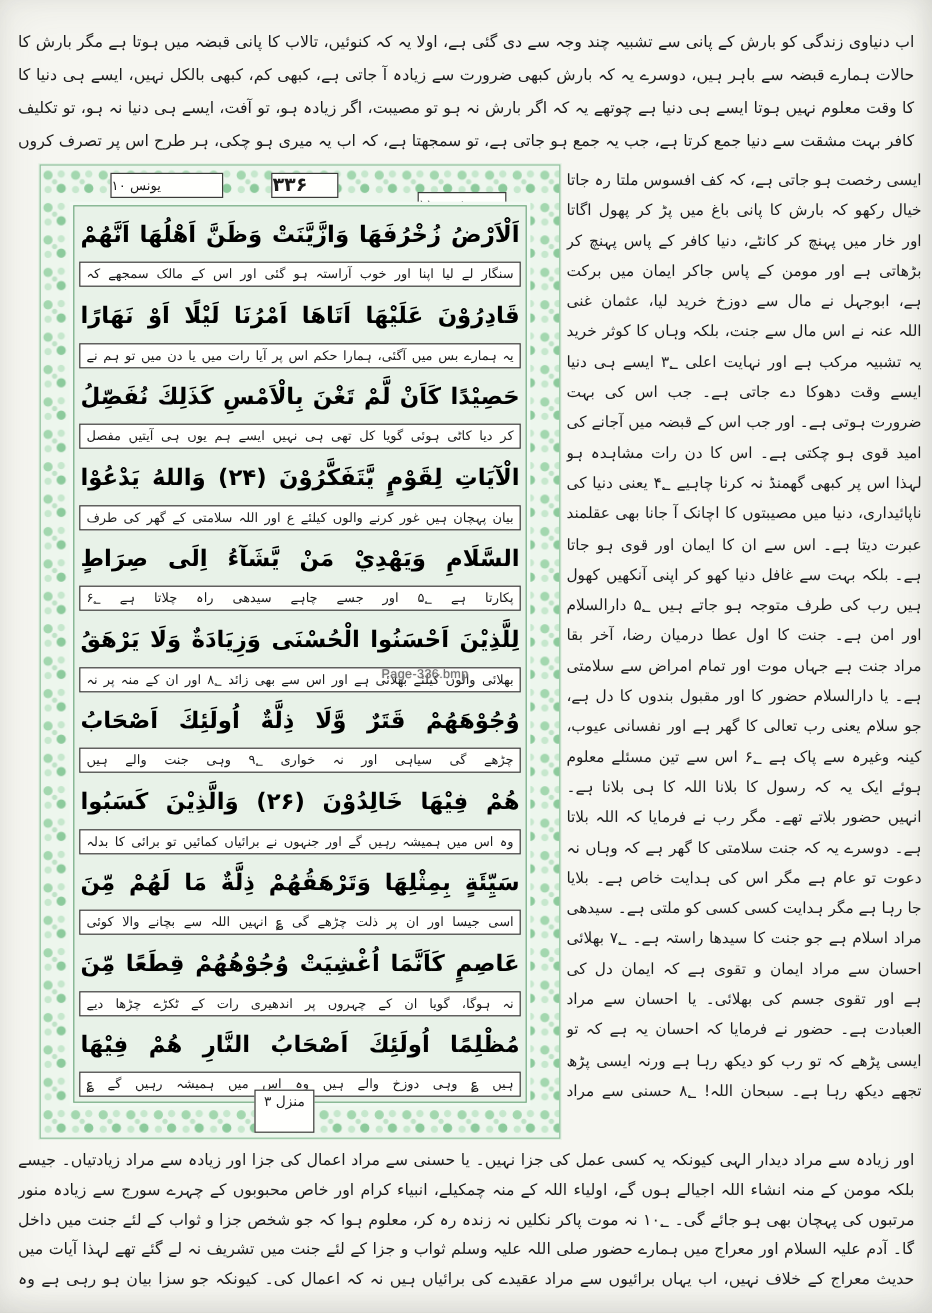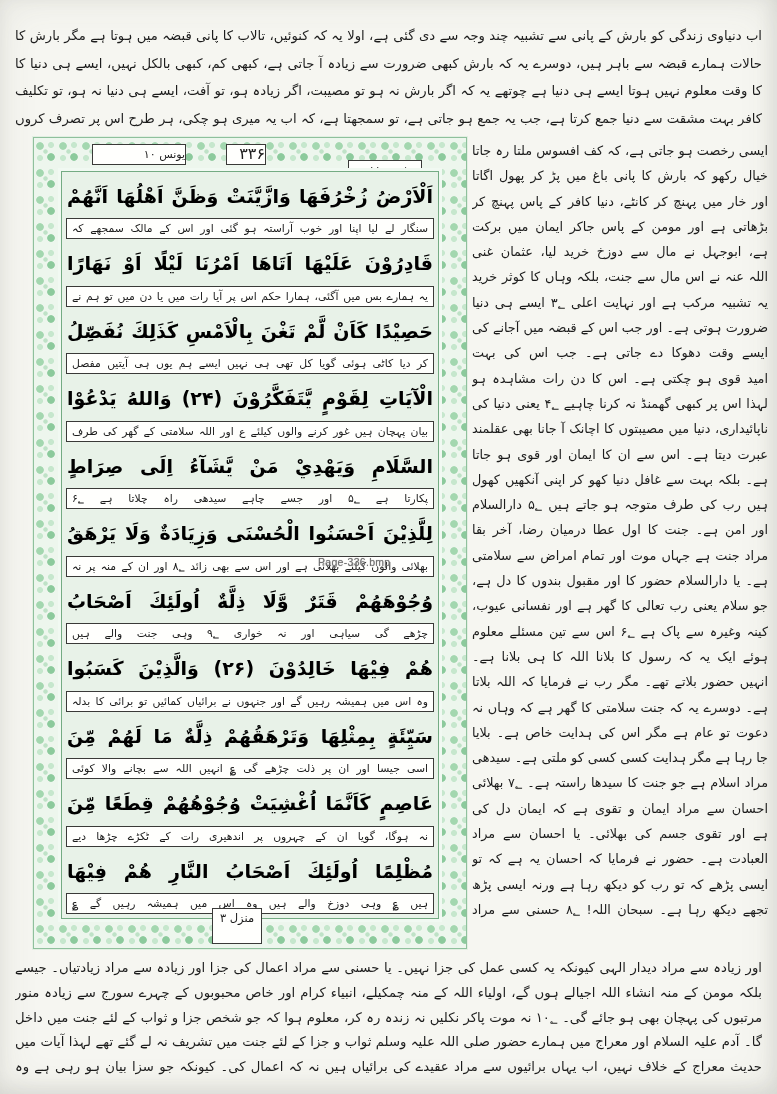--- a/index.html
+++ b/index.html
@@ -50,25 +50,25 @@
   }
   .trans-line{
     height:21px;line-height:19px;flex:0 0 21px;
     background:#fffffd;border:1px solid #3a3a38;
     direction:rtl;font-size:10.8px;text-align:justify;text-align-last:justify;
     overflow:hidden;padding:0 5px;margin:0 1px 2px 1px;box-sizing:border-box;
   }
   
   .hdr-box{
     position:absolute;top:6px;height:21px;line-height:19px;box-sizing:border-box;
-    background:#fffffd;border:1px solid #3a3a38;text-align:right;
+    background:#fffffd;border:1px solid #3a3a38;text-align:left;
     font-size:11px;direction:rtl;overflow:hidden;
   }
   .hdr-right{right:44px;width:74px;margin-top:16px;}
-  .hdr-center{left:50%;width:40px;margin-left:-24px;font-weight:400;font-size:16px;line-height:18px;}
+  .hdr-center{left:50%;width:56px;margin-left:-24px;font-weight:700;font-size:16px;line-height:18px;}
   .hdr-left{left:58px;width:94px;}
   .ftr-box{
     position:absolute;bottom:4px;left:50%;width:50px;margin-left:-38px;height:36px;line-height:18px;
     background:#fffffd;border:1px solid #3a3a38;text-align:center;
     font-size:11.5px;direction:rtl;box-sizing:border-box;overflow:hidden;
   }
   .watermark{
     position:absolute;left:318px;top:556px;font-size:10.5px;color:#6f6f6f;
     font-family:"Liberation Sans","DejaVu Sans",sans-serif;letter-spacing:.3px;
     text-shadow:0 0 1px #9a9a9a;
@@ -145,22 +145,22 @@
   </div>
 
   <div class="right-block u-lines">
       <div class="">ایسی رخصت ہو جاتی ہے، کہ کف افسوس ملتا رہ جاتا ہے،</div>
       <div class="">خیال رکھو کہ بارش کا پانی باغ میں پڑ کر پھول اگاتا ہے۔</div>
       <div class="">اور خار میں پہنچ کر کانٹے، دنیا کافر کے پاس پہنچ کر کفر</div>
       <div class="">بڑھاتی ہے اور مومن کے پاس جاکر ایمان میں برکت دیتی</div>
       <div class="">ہے، ابوجہل نے مال سے دوزخ خرید لیا، عثمان غنی رضی</div>
       <div class="">اللہ عنہ نے اس مال سے جنت، بلکہ وہاں کا کوثر خرید لیا،</div>
       <div class="">یہ تشبیہ مرکب ہے اور نہایت اعلی ۳؂ ایسے ہی دنیا اکثر</div>
+      <div class="">ایسے وقت دھوکا دے جاتی ہے۔ جب اس کی بہت</div>
       <div class="">ضرورت ہوتی ہے۔ اور جب اس کے قبضہ میں آجانے کی</div>
-      <div class="">ایسے وقت دھوکا دے جاتی ہے۔ جب اس کی بہت</div>
       <div class="">امید قوی ہو چکتی ہے۔ اس کا دن رات مشاہدہ ہو رہا ہے</div>
       <div class="">لہذا اس پر کبھی گھمنڈ نہ کرنا چاہیے ۴؂ یعنی دنیا کی</div>
       <div class="">ناپائیداری، دنیا میں مصیبتوں کا اچانک آ جانا بھی عقلمند کو درس</div>
       <div class="">عبرت دیتا ہے۔ اس سے ان کا ایمان اور قوی ہو جاتا</div>
       <div class="">ہے۔ بلکہ بہت سے غافل دنیا کھو کر اپنی آنکھیں کھول لیتے</div>
       <div class="">ہیں رب کی طرف متوجہ ہو جاتے ہیں ۵؂ دارالسلام سے</div>
       <div class="">اور امن ہے۔ جنت کا اول عطا درمیان رضا، آخر بقا</div>
       <div class="">مراد جنت ہے جہاں موت اور تمام امراض سے سلامتی</div>
       <div class="">ہے۔ یا دارالسلام حضور کا اور مقبول بندوں کا دل ہے،</div>
       <div class="">جو سلام یعنی رب تعالی کا گھر ہے اور نفسانی عیوب، حسد،</div>

